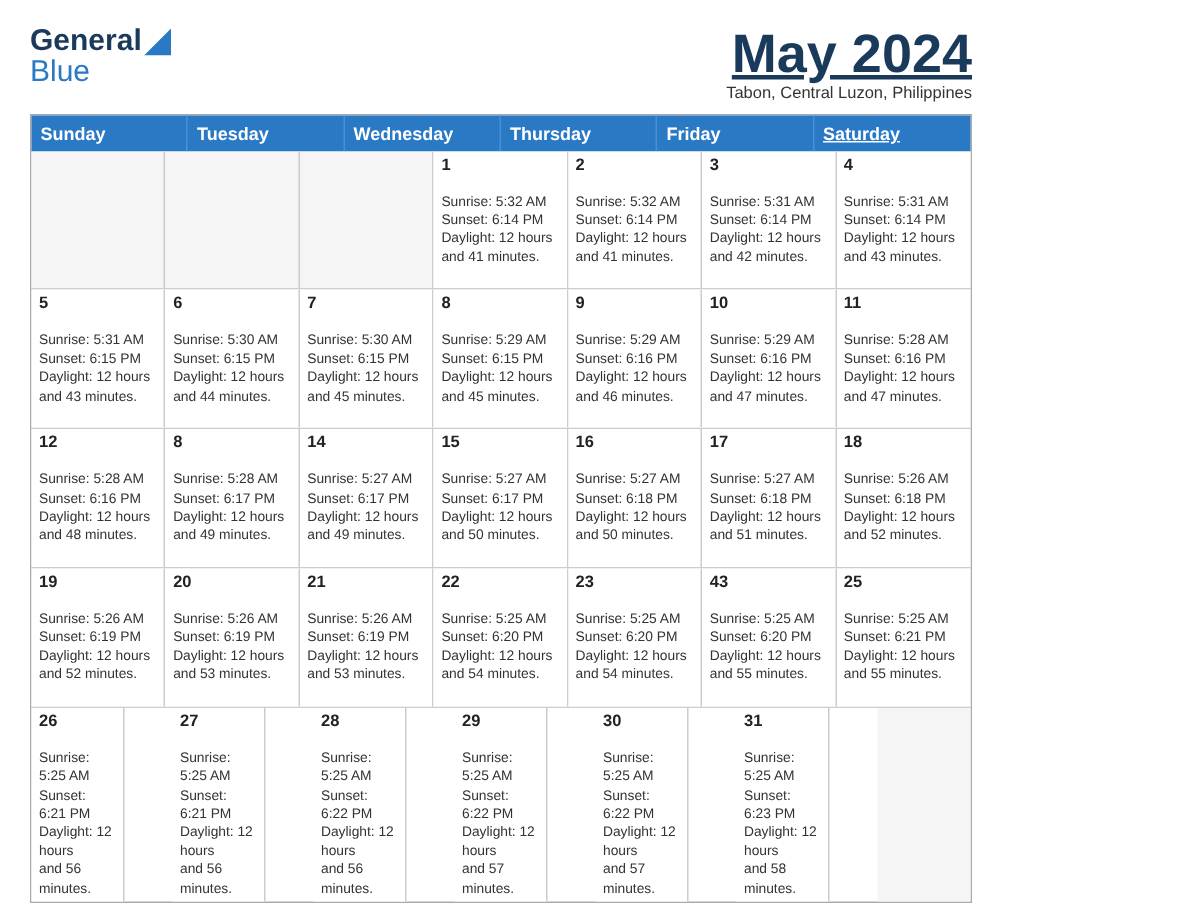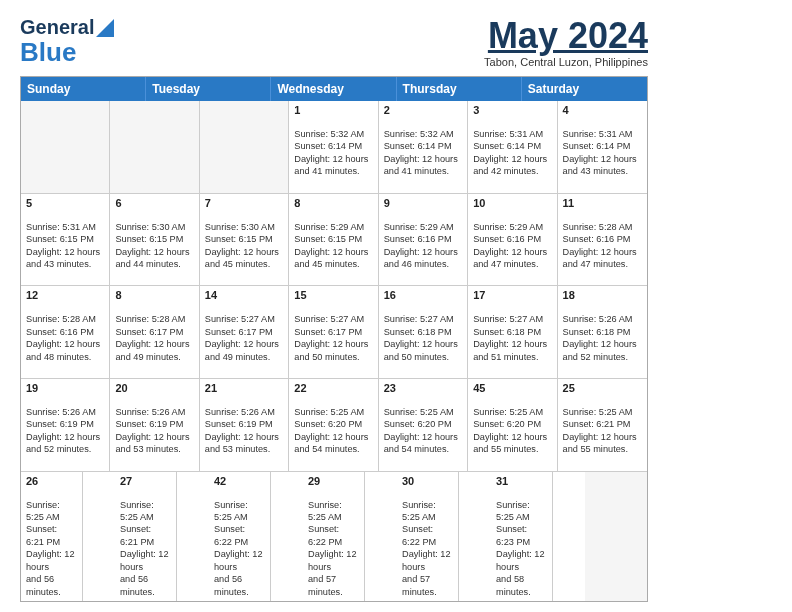--- a/index.html
+++ b/index.html
@@ -42,31 +42,31 @@
       font-size: 11px;
       color: #333;
     }
     .calendar {
       flex: 1;
       display: flex;
       flex-direction: column;
     }
     .cal-header {
       display: grid;
-      grid-template-columns: repeat(5, 1fr);
+      grid-template-columns: repeat(6, 1fr);
       background: #2979c5;
     }
     .cal-header-cell {
       color: #fff;
       font-weight: bold;
       font-size: 12px;
       padding: 5px 6px;
       border-right: 1px solid #4a90d9;
     }
-    .cal-header-cell:last-child { border-right: none; }
+    .cal-header-cell:last-child { border-right: none; text-decoration: underline; }
     .cal-body {
       flex: 1;
       display: flex;
       flex-direction: column;
     }
     .cal-row {
       display: grid;
       grid-template-columns: repeat(7, 1fr);
       flex: 1;
       border-bottom: 1px solid #ccc;
@@ -102,34 +102,35 @@
 
 <div class="page">
   <div class="header">
     <div class="logo">
       <div style="display:flex;align-items:center;">
         <span style="font-size:20px;font-weight:bold;color:#1a3a5c;">General</span>
         <svg width="18" height="18" viewBox="0 0 18 18" style="margin-left:2px;">
           <polygon points="0,18 18,0 18,18" fill="#2979c5"></polygon>
         </svg>
       </div>
-      <span style="font-size:26px;font-weight:bold;color:#2979c5;margin-top:-2px;text-align:right;">Blue</span>
+      <span style="font-size:20px;font-weight:normal;color:#2979c5;margin-top:-2px;text-align:right;">Blue</span>
     </div>
     <div class="title-section">
       <div class="main-title">May 2024</div>
       <div class="subtitle">Tabon, Central Luzon, Philippines</div>
     </div>
   </div>
 
   <div class="calendar outer-border">
     <div class="cal-header">
     <div class="cal-header-cell">Sunday</div>
         <div class="cal-header-cell">Tuesday</div>
         <div class="cal-header-cell">Wednesday</div>
         <div class="cal-header-cell">Thursday</div>
+        <div class="cal-header-cell">Friday</div>
         <div class="cal-header-cell">Saturday</div>
       </div>
     <div class="cal-body">
     <div class="cal-row">
           <div class="cal-cell empty"></div>
           <div class="cal-cell empty"></div>
           <div class="cal-cell empty"></div>
           <div class="cal-cell">
             <div class="day-num">1</div>
             <div class="cal-cell-text" style="white-space: pre-line;">Sunrise: 5:32 AM
@@ -291,21 +292,21 @@
 and 54 minutes.</div>
           </div>
           <div class="cal-cell">
             <div class="day-num">23</div>
             <div class="cal-cell-text" style="white-space: pre-line;">Sunrise: 5:25 AM
 Sunset: 6:20 PM
 Daylight: 12 hours
 and 54 minutes.</div>
           </div>
           <div class="cal-cell">
-            <div class="day-num">45</div>
+            <div class="day-num">43</div>
             <div class="cal-cell-text" style="white-space: pre-line;">Sunrise: 5:25 AM
 Sunset: 6:20 PM
 Daylight: 12 hours
 and 55 minutes.</div>
           </div>
           <div class="cal-cell">
             <div class="day-num">25</div>
             <div class="cal-cell-text" style="white-space: pre-line;">Sunrise: 5:25 AM
 Sunset: 6:21 PM
 Daylight: 12 hours
@@ -321,21 +322,21 @@
 and 56 minutes.</div>
           </div>
           <div class="cal-cell">
             <div class="day-num">27</div>
             <div class="cal-cell-text" style="white-space: pre-line;">Sunrise: 5:25 AM
 Sunset: 6:21 PM
 Daylight: 12 hours
 and 56 minutes.</div>
           </div>
           <div class="cal-cell">
-            <div class="day-num">42</div>
+            <div class="day-num">28</div>
             <div class="cal-cell-text" style="white-space: pre-line;">Sunrise: 5:25 AM
 Sunset: 6:22 PM
 Daylight: 12 hours
 and 56 minutes.</div>
           </div>
           <div class="cal-cell">
             <div class="day-num">29</div>
             <div class="cal-cell-text" style="white-space: pre-line;">Sunrise: 5:25 AM
 Sunset: 6:22 PM
 Daylight: 12 hours

